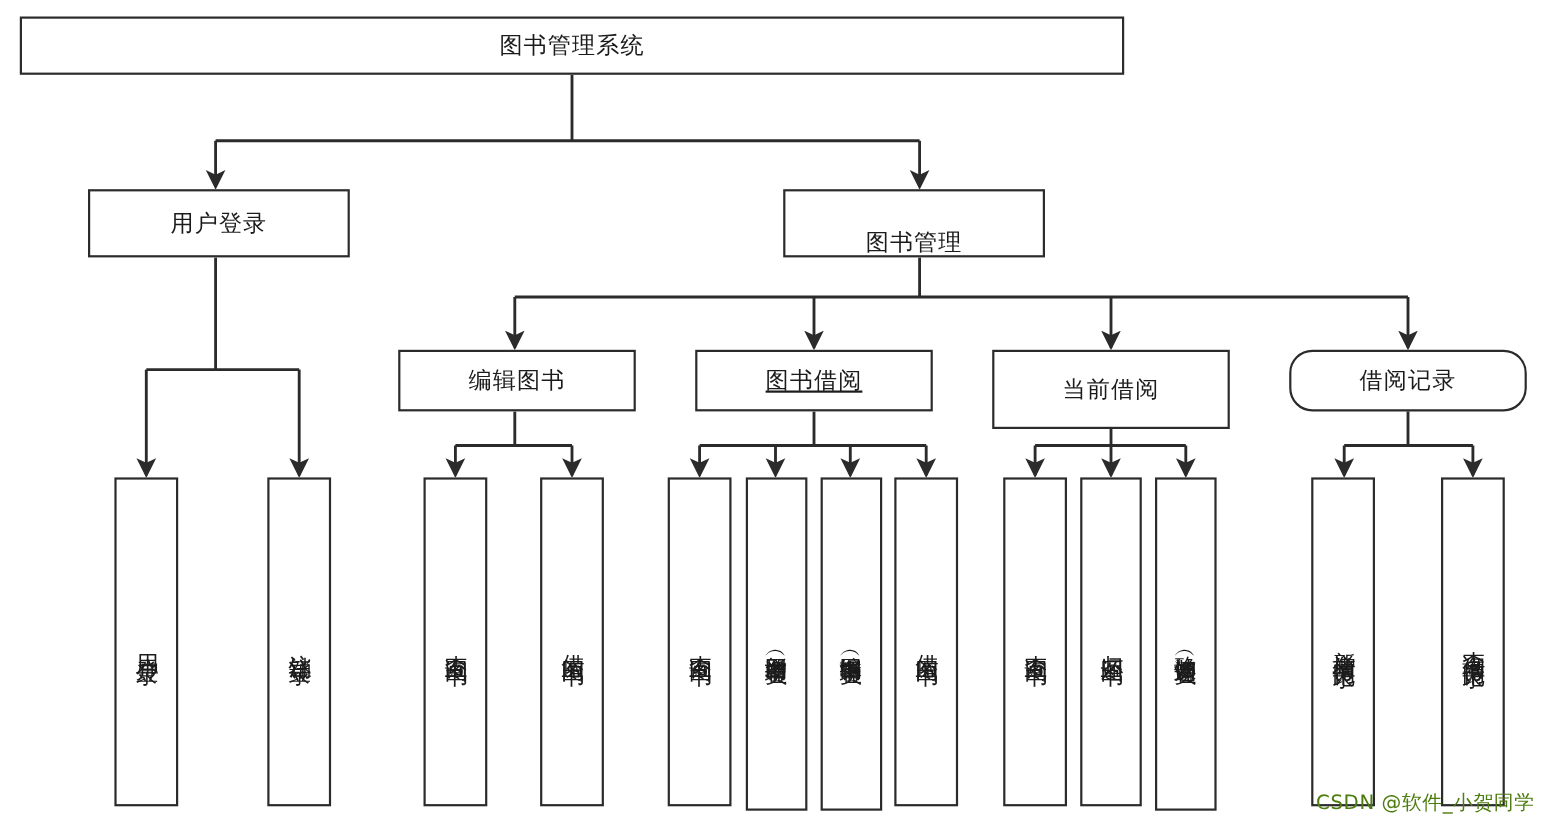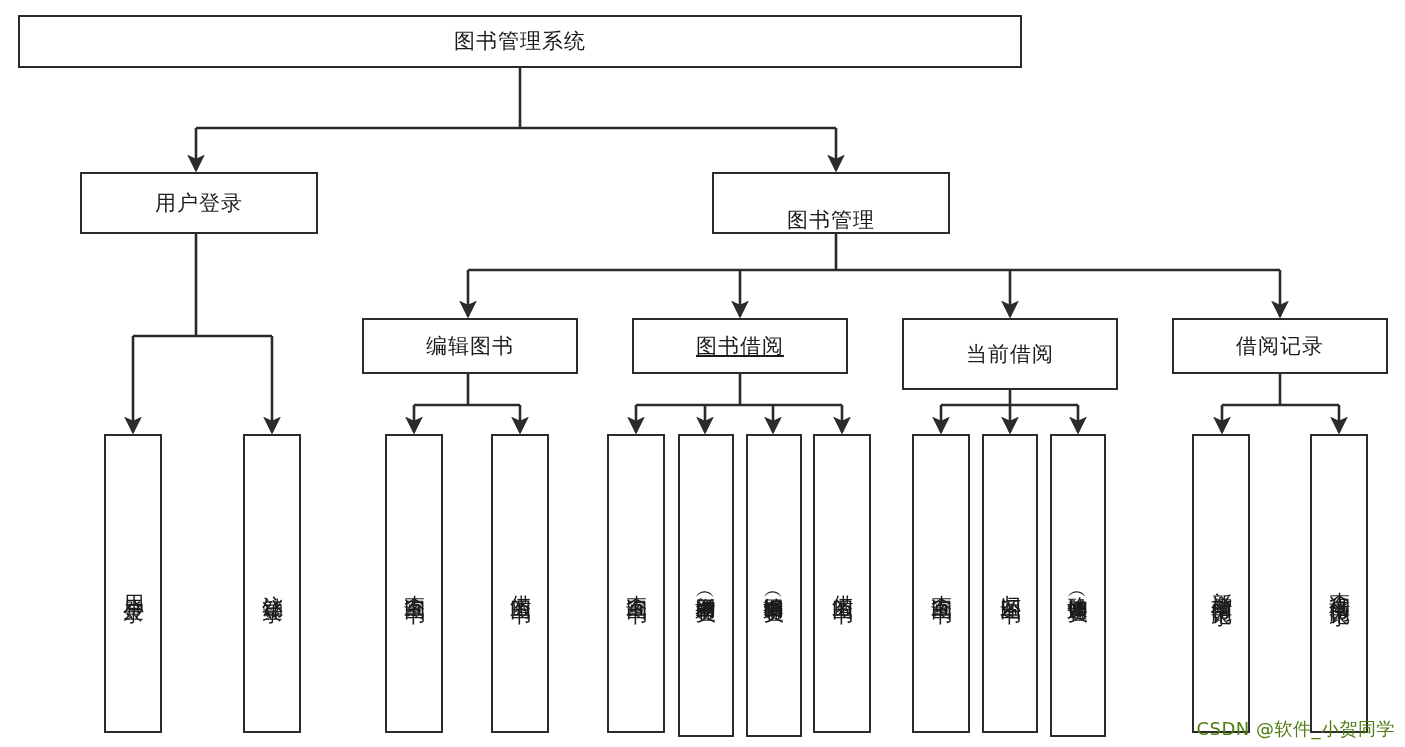--- a/index.html
+++ b/index.html
@@ -152,21 +152,21 @@
   </div>
 
   <div class="node" style="left:632px; top:318px; width:216px; height:56px;text-decoration:underline;">
     <span class="node-label">图书借阅</span>
   </div>
 
   <div class="node" style="left:902px; top:318px; width:216px; height:72px;">
     <span class="node-label">当前借阅</span>
   </div>
 
-  <div class="node" style="left:1172px; top:318px; width:216px; height:56px;">
+  <div class="node" style="left:1172px; top:318px; width:216px; height:56px;border-radius:21px;">
     <span class="node-label">借阅记录</span>
   </div>
 
   <div class="node vertical" style="left:104px; top:434px; width:58px; height:299px;">
     <span class="node-label">用户登录</span>
   </div>
 
   <div class="node vertical" style="left:243px; top:434px; width:58px; height:299px;">
     <span class="node-label">注销登录</span>
   </div>

